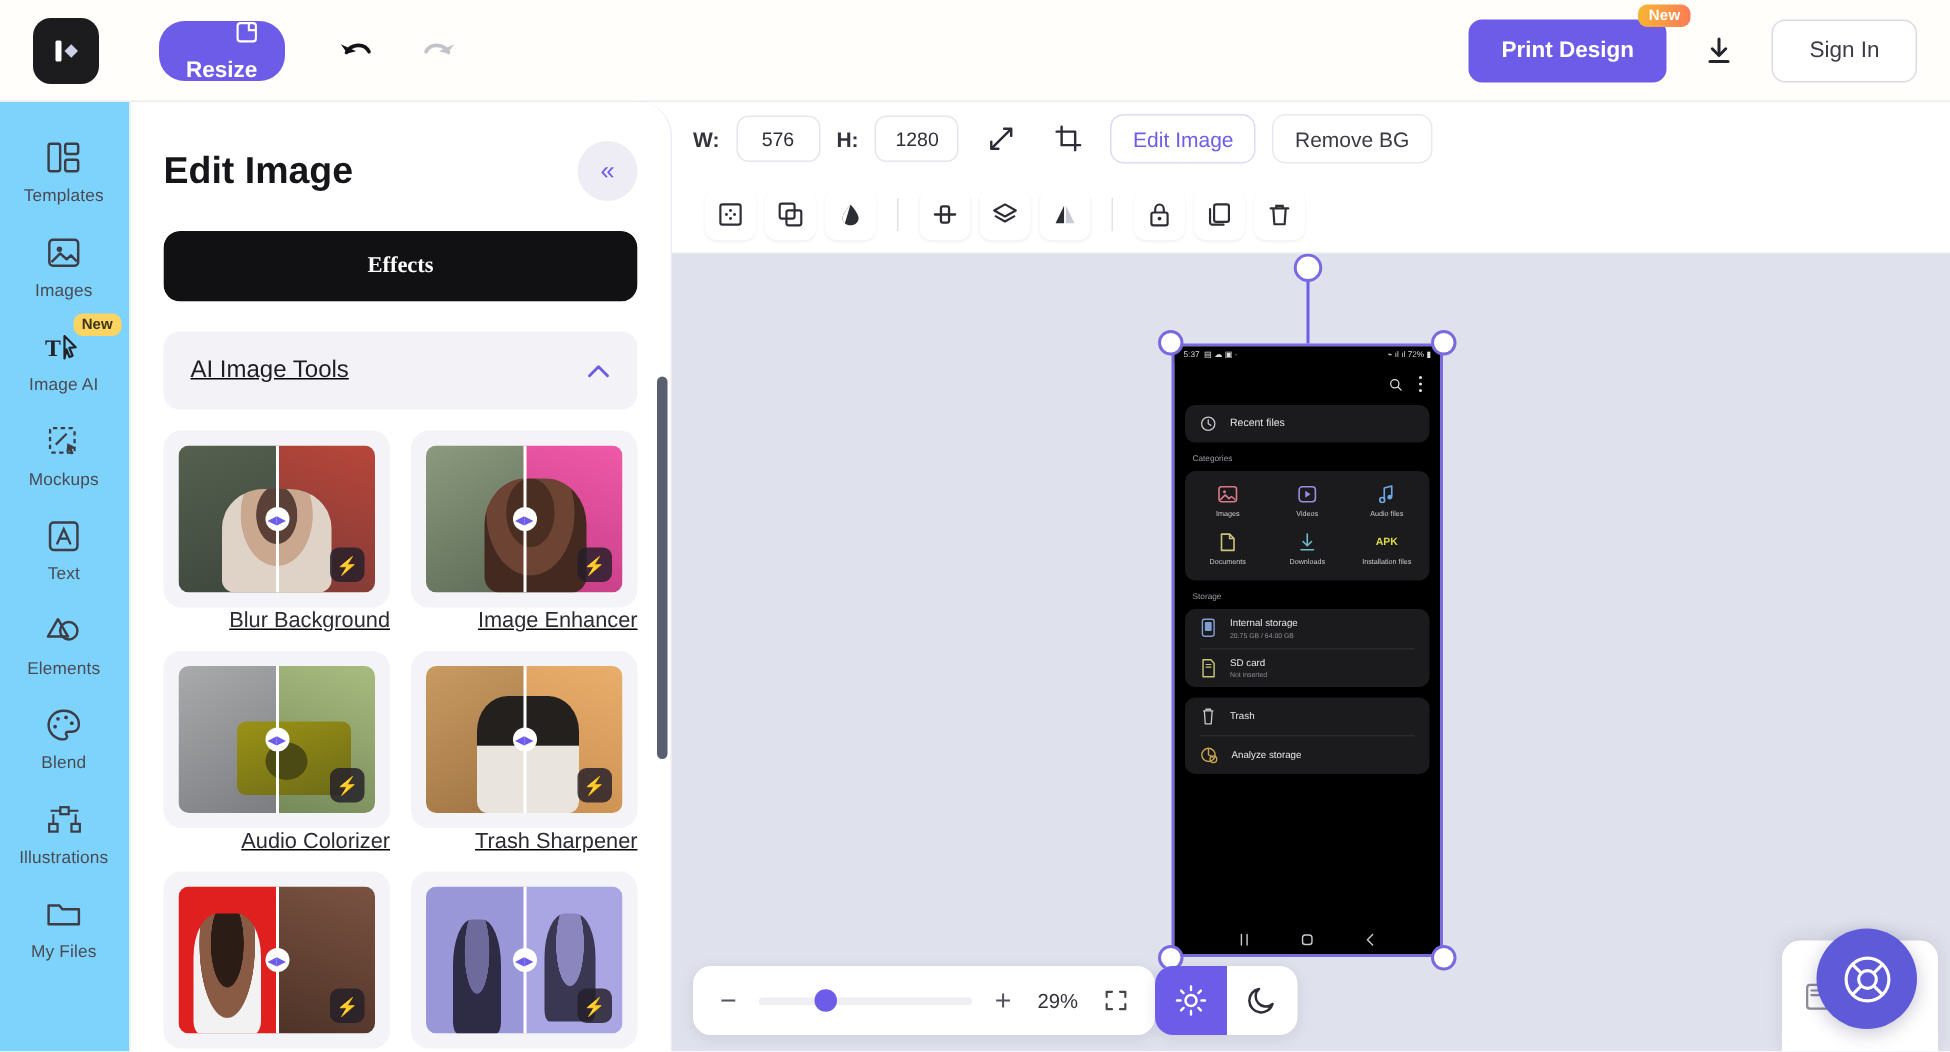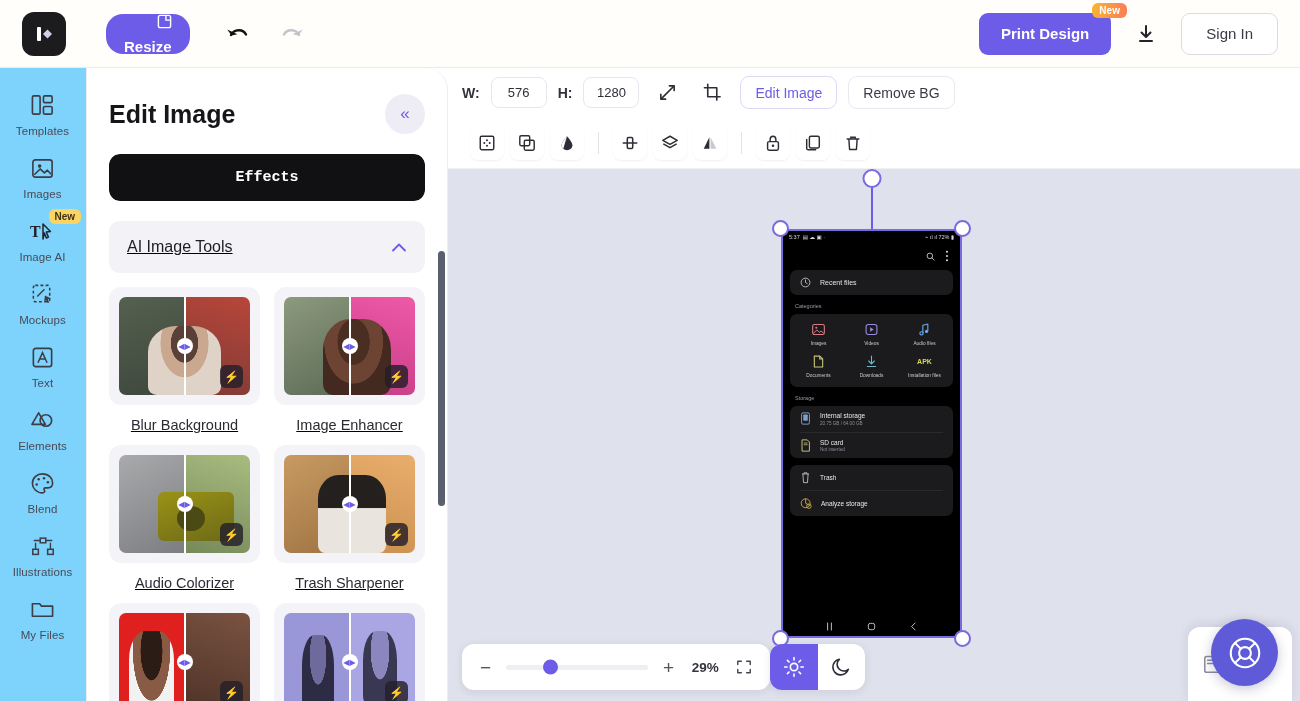--- a/index.html
+++ b/index.html
@@ -104,21 +104,21 @@
     display: flex; align-items: center; justify-content: center;
     color: #6c5ce7; font-size: 17px;
   }
   .tabs {
     margin-top: 20px;
     display: flex; background: #eff0f4; border-radius: 11px; overflow: hidden;
   }
   .tab {
     flex: 1; text-align: center; padding: 15px 0;
     font-size: 15px; color: #8e8e9c; cursor: pointer; border: none; background: none;
-    font-family: Liberation Mono, monospace;
+    font-family: Liberation Serif, serif;
   }
   .tab.active { background: #111114; color: #fff; font-weight: bold; border-radius: 11px; }
 
   .panel-scroll {
     flex: 1; min-height: 0; overflow: hidden;
     padding: 20px 22px 0 22px; position: relative; text-decoration: underline;
   }
   .section-head {
     background: #f3f3f7; border-radius: 11px;
     padding: 17px 18px;
@@ -151,22 +151,22 @@
     font-size: 8px; color: #6c5ce7;
   }
   .ai-badge {
     position: absolute; right: 7px; bottom: 7px;
     width: 23px; height: 23px; border-radius: 6px;
     background: rgba(35,31,42,.82);
     display: flex; align-items: center; justify-content: center;
     font-size: 12px; color: #f5c451;
   }
   .tool-name {
-    text-align: center; font-size: 14.5px; color: #2b2b33;
-    margin-top: 12px;
+    text-align: right; font-size: 14.5px; color: #2b2b33;
+    margin-top: 1px;
   }
   .panel-scrollbar {
     position: absolute; right: 2px; top: 50px;
     width: 7px; height: 255px; border-radius: 4px;
     background: #5a5f70; cursor: pointer; z-index: 5;
   }
 
   
   .canvas-area {
     flex: 1; position: relative; background: #ffffff;
@@ -277,21 +277,21 @@
   .zoombar {
     position: absolute; left: 14px; bottom: 11px;
     height: 46px; background: #fff; border-radius: 12px;
     display: flex; align-items: center; gap: 13px;
     padding: 0 16px; box-shadow: 0 2px 10px rgba(25,25,55,.09);
     z-index: 20;
   }
   .zm-btn { background: none; border: none; cursor: pointer; color: #55555f; font-size: 19px; line-height: 1; padding: 2px 2px; font-family: inherit; }
   .zm-track { width: 142px; height: 5px; background: #eeeef3; border-radius: 3px; position: relative; cursor: pointer; }
   .zm-thumb { position: absolute; left: 2px; top: 50%; width: 15px; height: 15px; border-radius: 50%; background: #6c5ce7; transform: translateY(-50%); cursor: grab; }
-  .zm-pct { font-size: 13.5px; font-weight: bold; color: #33333c; min-width: 32px; text-align: center; }
+  .zm-pct { font-size: 13.5px; font-weight: normal; color: #33333c; min-width: 32px; text-align: center; }
 
   .themetoggle {
     position: absolute; left: 322px; bottom: 11px;
     height: 46px; width: 95px; border-radius: 12px; overflow: hidden;
     display: flex; box-shadow: 0 2px 10px rgba(25,25,55,.09);
     z-index: 20; background: #fff;
   }
   .tt-half { flex: 1; display: flex; align-items: center; justify-content: center; cursor: pointer; }
   .tt-half.on { background: #6c5ce7; }
 

